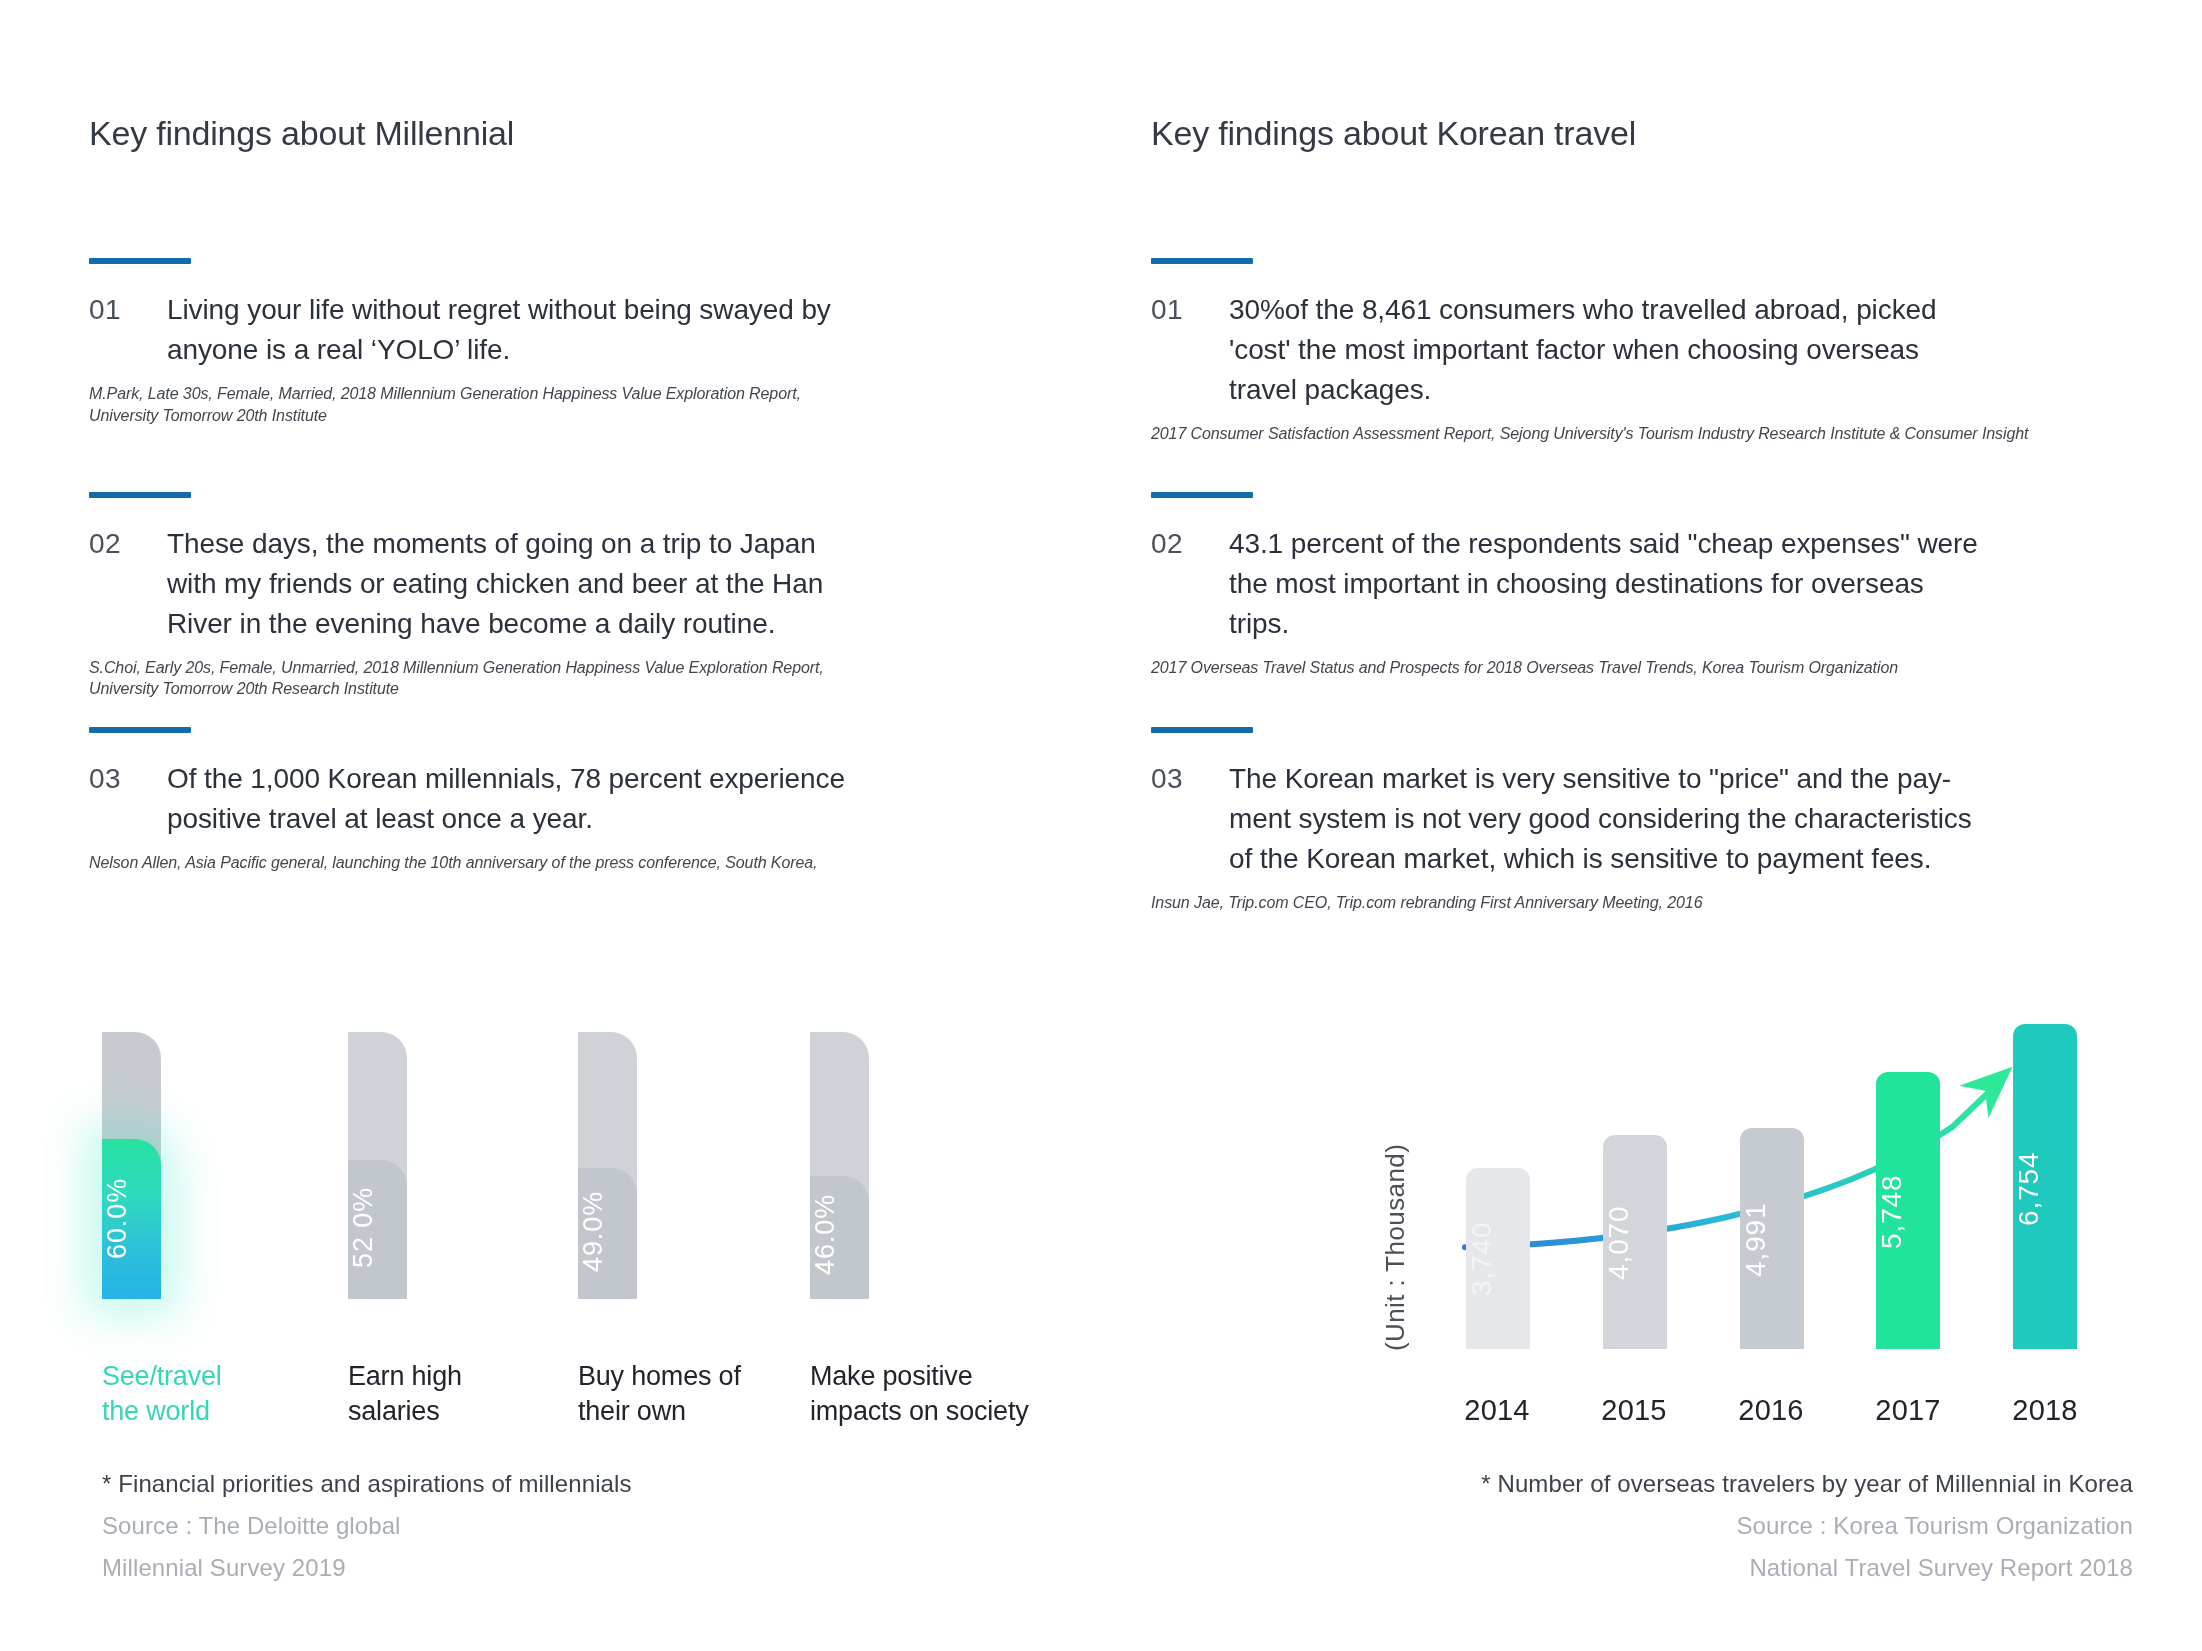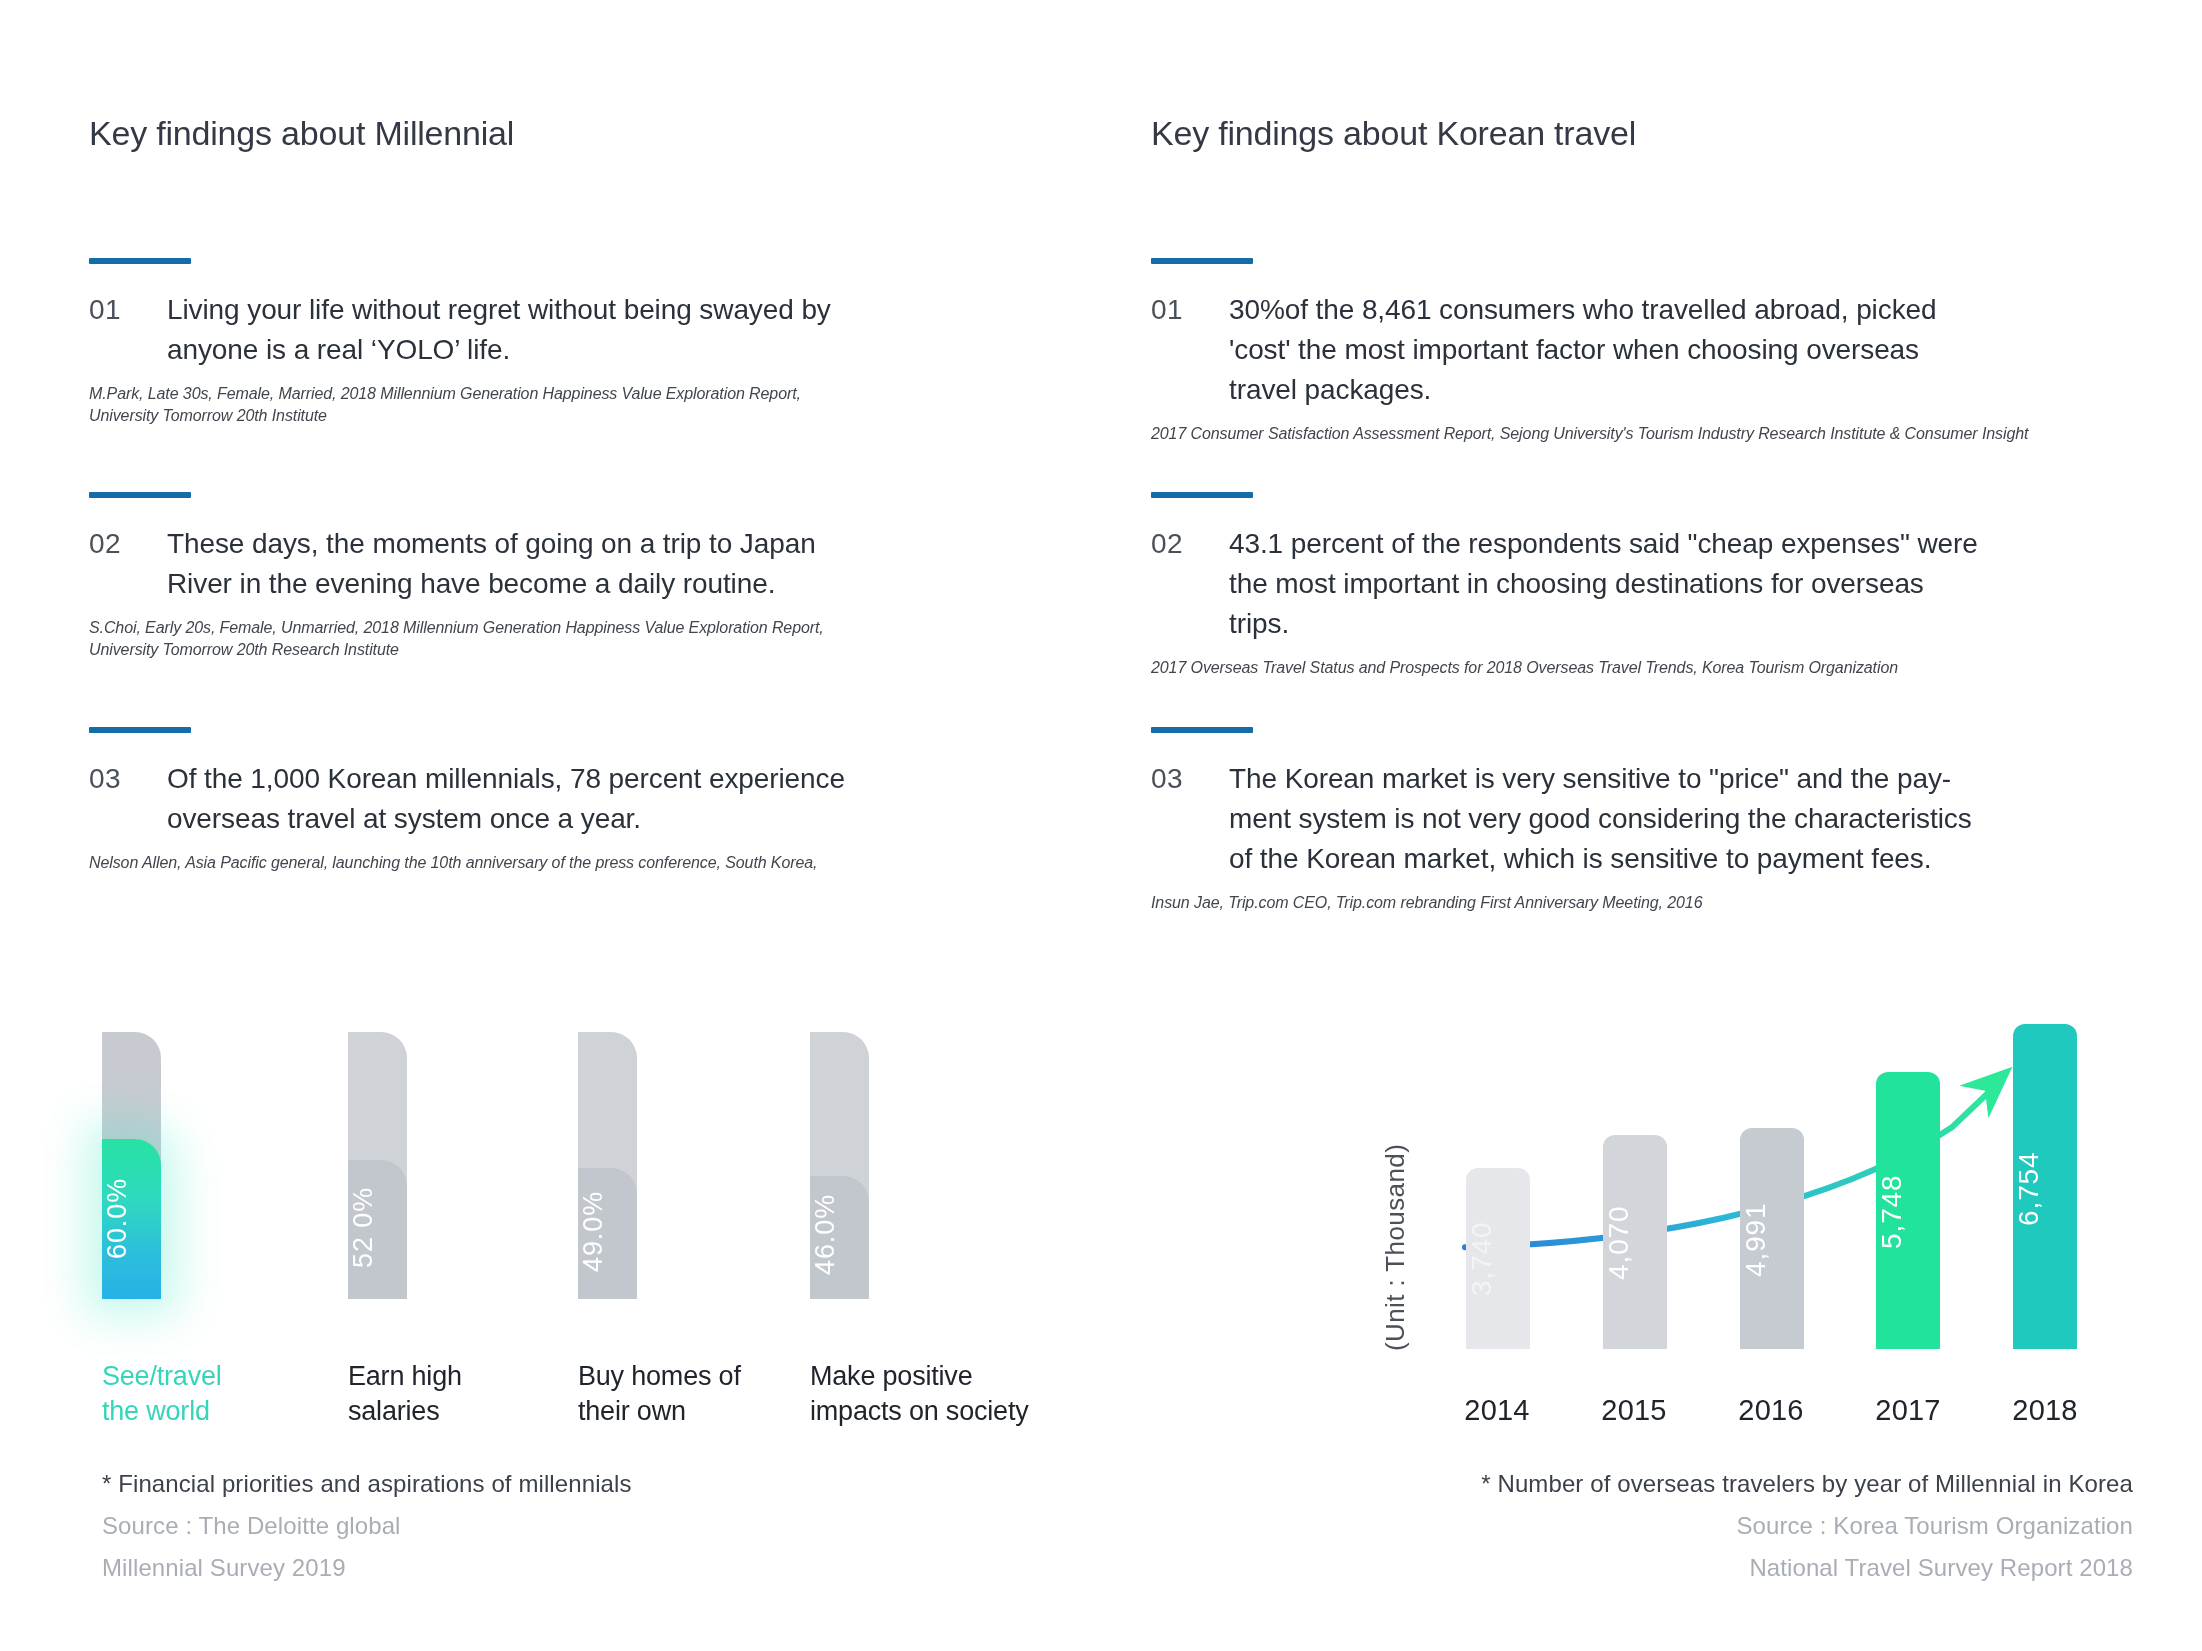--- a/index.html
+++ b/index.html
@@ -139,34 +139,35 @@
       <div class="f-cite" style="margin-left:0;">M.Park, Late 30s, Female, Married, 2018 Millennium Generation Happiness Value Exploration Report,</div>
       <div class="f-cite" style="margin-top:0;">University Tomorrow 20th Institute</div>
     </div>
 
     <div class="finding" style="left:89px;top:492px;width:929px;">
       <div class="rule"></div>
       <div class="f-row">
         <div class="f-num">02</div>
         <div class="f-body">
           <div class="f-text">These days, the moments of going on a trip to Japan</div>
+          <div class="f-text">with my friends or eating chicken and beer at the Han</div>
           <div class="f-text">River in the evening have become a daily routine.</div>
         </div>
       </div>
       <div class="f-cite">S.Choi, Early 20s, Female, Unmarried, 2018 Millennium Generation Happiness Value Exploration Report,</div>
       <div class="f-cite" style="margin-top:0;">University Tomorrow 20th Research Institute</div>
     </div>
 
     <div class="finding" style="left:89px;top:727px;width:929px;">
       <div class="rule"></div>
       <div class="f-row">
         <div class="f-num">03</div>
         <div class="f-body">
           <div class="f-text">Of the 1,000 Korean millennials, 78 percent experience</div>
-          <div class="f-text">overseas travel at system once a year.</div>
+          <div class="f-text">positive travel at least once a year.</div>
         </div>
       </div>
       <div class="f-cite">Nelson Allen, Asia Pacific general, launching the 10th anniversary of the press conference, South Korea,</div>
     </div>
 
     <div class="barchart" style="left:0;top:1032px;width:1101px;height:275px;">
 
       <div class="bargroup" style="left:102px;top:0;width:59px;height:267px;">
         <div class="bar-track" style="height:267px;"></div>
         <div class="bar-fill accent" style="height:160px;"></div>

